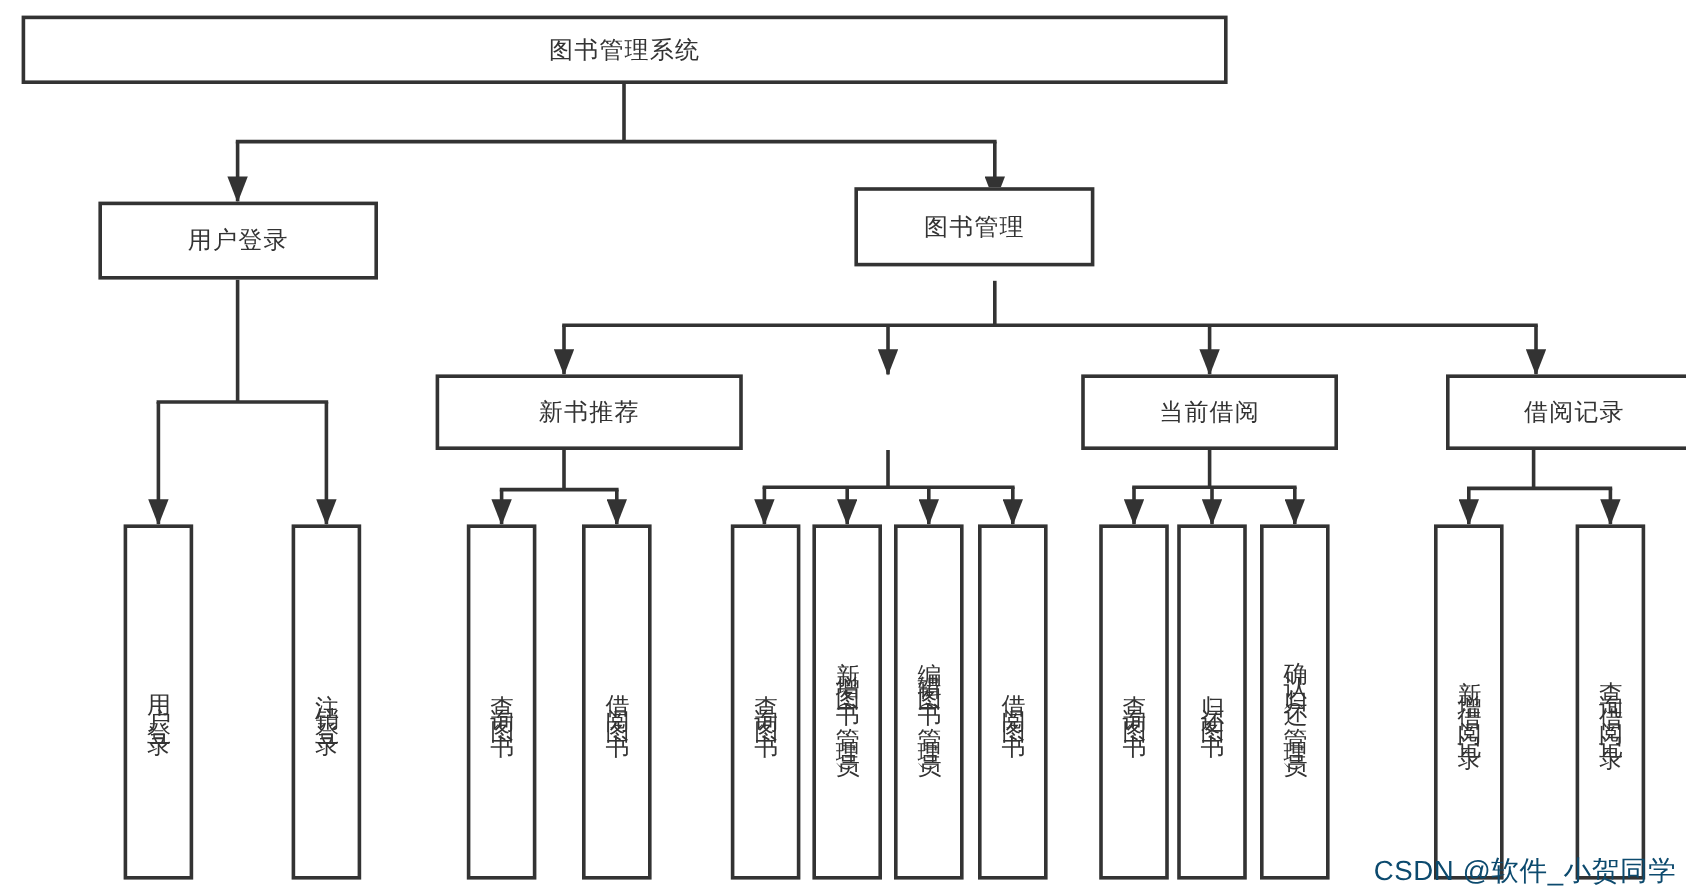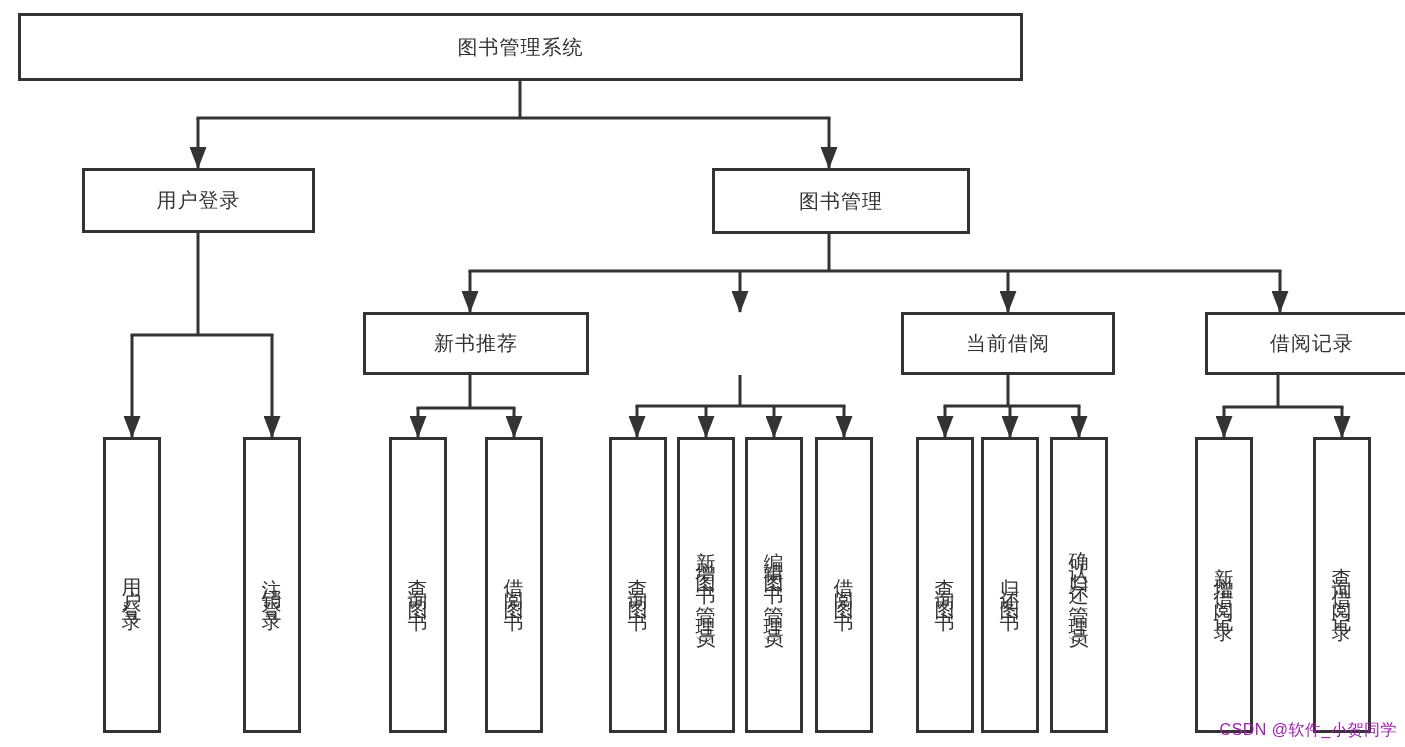--- a/index.html
+++ b/index.html
@@ -28,22 +28,22 @@
   .leaf span{
     writing-mode:vertical-rl;
     text-orientation:mixed;
     letter-spacing:11px;
     line-height:1;
     white-space:nowrap;
   }
   .watermark{
     position:absolute;
     right:8px;bottom:6px;
-    color:#a21caf;
-    font-size:16px;
+    color:#0c4a6e;
+    font-size:23px;
     letter-spacing:0.5px;
     z-index:5;
   }
 </style>
 </head>
 <body>
 
 <div id="canvas">
 
   <svg id="connectors" viewBox="0 0 1405 747" xmlns="http://www.w3.org/2000/svg">
@@ -89,32 +89,32 @@
       <line x1="1010" y1="406" x2="1010" y2="437" marker-end="url(#arrow)"></line>
       <line x1="1079" y1="406" x2="1079" y2="437" marker-end="url(#arrow)"></line>
 
       <line x1="1278" y1="375" x2="1278" y2="407"></line>
       <line x1="1222.5" y1="407" x2="1343.5" y2="407"></line>
       <line x1="1224" y1="407" x2="1224" y2="437" marker-end="url(#arrow)"></line>
       <line x1="1342" y1="407" x2="1342" y2="437" marker-end="url(#arrow)"></line>
     </g>
   </svg>
 
-  <div class="box" style="left:18px;top:13px;width:1005px;height:68px;">
+  <div class="box" style="left:18px;top:13px;width:1005px;height:57px;">
     <span>图书管理系统</span>
   </div>
 
   <div class="box" style="left:82px;top:168px;width:233px;height:65px;">
     <span>用户登录</span>
   </div>
-  <div class="box" style="left:712px;top:168px;width:258px;height:66px;text-align:right;">
+  <div class="box" style="left:712px;top:156px;width:200px;height:66px;text-align:right;">
     <span>图书管理</span>
   </div>
 
-  <div class="box" style="left:363px;top:312px;width:226px;height:63px;">
+  <div class="box" style="left:363px;top:312px;width:256px;height:63px;">
     <span>新书推荐</span>
   </div>
   <div class="box" style="left:901px;top:312px;width:214px;height:63px;align-items:center;">
     <span>当前借阅</span>
   </div>
   <div class="box" style="left:1173px;top:312px;width:214px;height:63px;margin-left:32px;">
     <span>借阅记录</span>
   </div>
 
   <div class="box leaf" style="left:103px;">

